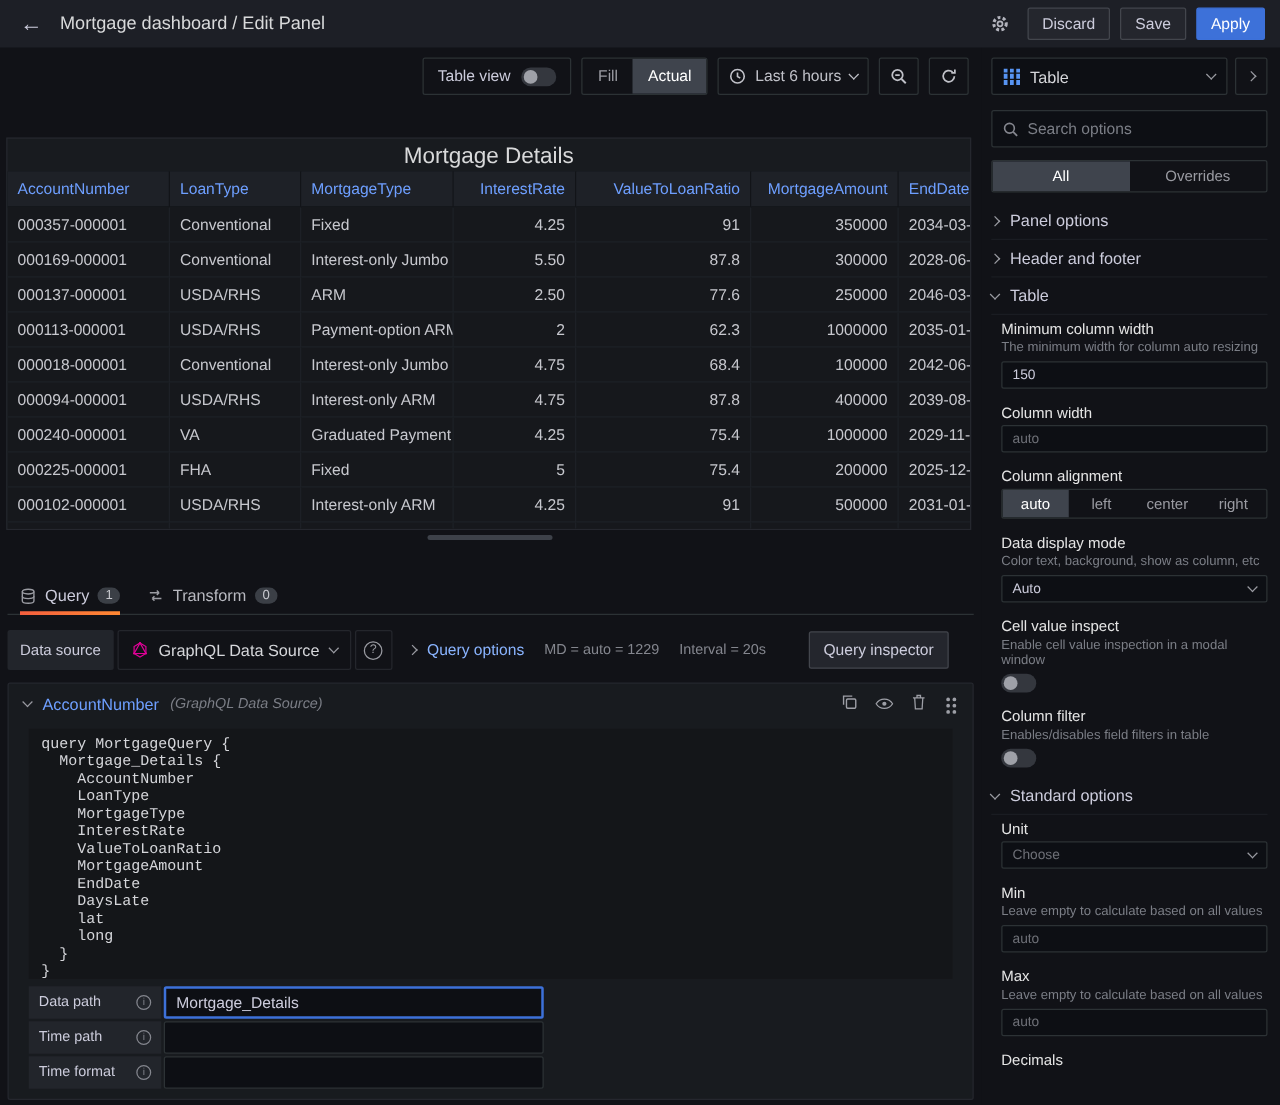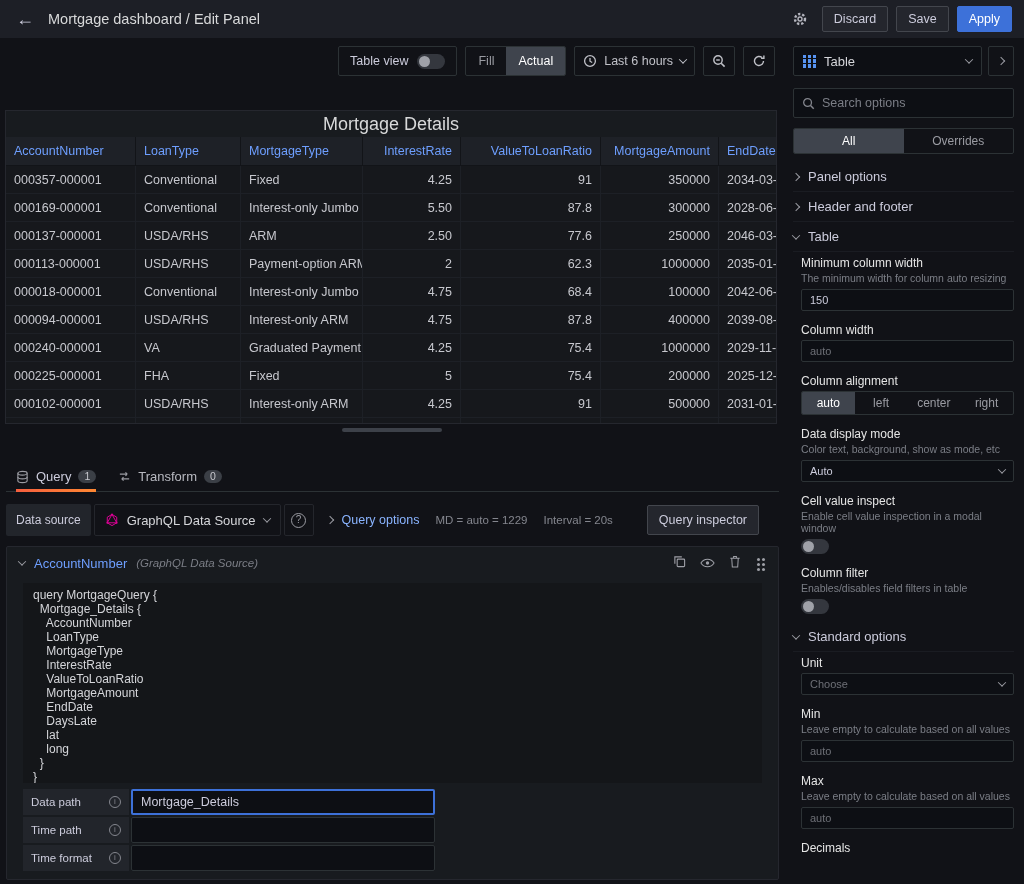--- a/index.html
+++ b/index.html
@@ -88,21 +88,21 @@
 
   .query-card { margin-top:10px; background:#181b1f; border:1px solid #25272e; border-radius:2px;
     flex:1; display:flex; flex-direction:column; overflow:hidden; }
   .qcard-header { height:32px; min-height:32px; display:flex; align-items:center; gap:9px; padding:0 12px; }
   .qname { color:#6e9fff; font-weight:500; font-size:13px; }
   .qhint { color:#7b7e86; font-size:11.5px; font-style:italic; }
   .qicons { margin-left:auto; display:flex; gap:14px; align-items:center; color:#9d9fa6; }
   .grip { width:3px; height:3px; background:#9d9fa6; border-radius:50%; margin:-8px 6px 0 2px;
     box-shadow:5px 0 0 #9d9fa6, 0 5px 0 #9d9fa6, 5px 5px 0 #9d9fa6, 0 10px 0 #9d9fa6, 5px 10px 0 #9d9fa6; }
   .code { margin:4px 16px 6px; background:#141619; padding:5px 10px; flex:1; overflow:hidden;
-    font-family:Liberation Sans, sans-serif; font-size:12px; line-height:14px;
+    font-family:Liberation Mono, monospace; font-size:12px; line-height:14px;
     color:#d5d6da; white-space:pre; }
   .qfields { margin:0 16px 8px; display:flex; flex-direction:column; gap:2px; }
   .qfield { display:flex; align-items:center; height:26px; gap:2px; }
   .qfield-label { width:106px; min-width:106px; background:#22252b; height:26px; display:flex;
     align-items:center; justify-content:space-between; padding:0 8px; font-size:11.5px; color:#ccccdc; }
   .qfield-label .circle-q { width:12px; height:12px; min-width:12px; font-size:8px; color:#84868e; border-width:1px; }
   .qfield-input { width:304px; height:26px; background:#0d0f14; border:1px solid #2c3235;
     border-radius:2px; color:#ccccdc; padding:0 8px; font-size:12.5px; outline:none;
     font-family:"Liberation Sans","DejaVu Sans",sans-serif; }
   .qfield-input.focused { border:2px solid #3d71d9; background:#0d0f14; }
@@ -501,21 +501,21 @@
       <div class="seg-group radio-4">
         <div class="seg sel cur">auto</div>
         <div class="seg cur">left</div>
         <div class="seg cur">center</div>
         <div class="seg cur">right</div>
       </div>
     </div>
 
     <div class="field">
       <div class="field-label">Data display mode</div>
-      <div class="field-desc one">Color text, background, show as mode, etc</div>
+      <div class="field-desc one">Color text, background, show as column, etc</div>
       <div class="sb-select cur">
         <span>Auto</span>
         <span class="chev"></span>
       </div>
     </div>
 
     <div class="field">
       <div class="field-label">Cell value inspect</div>
       <div class="field-desc">Enable cell value inspection in a modal window</div>
       <div class="toggle cur"></div>

